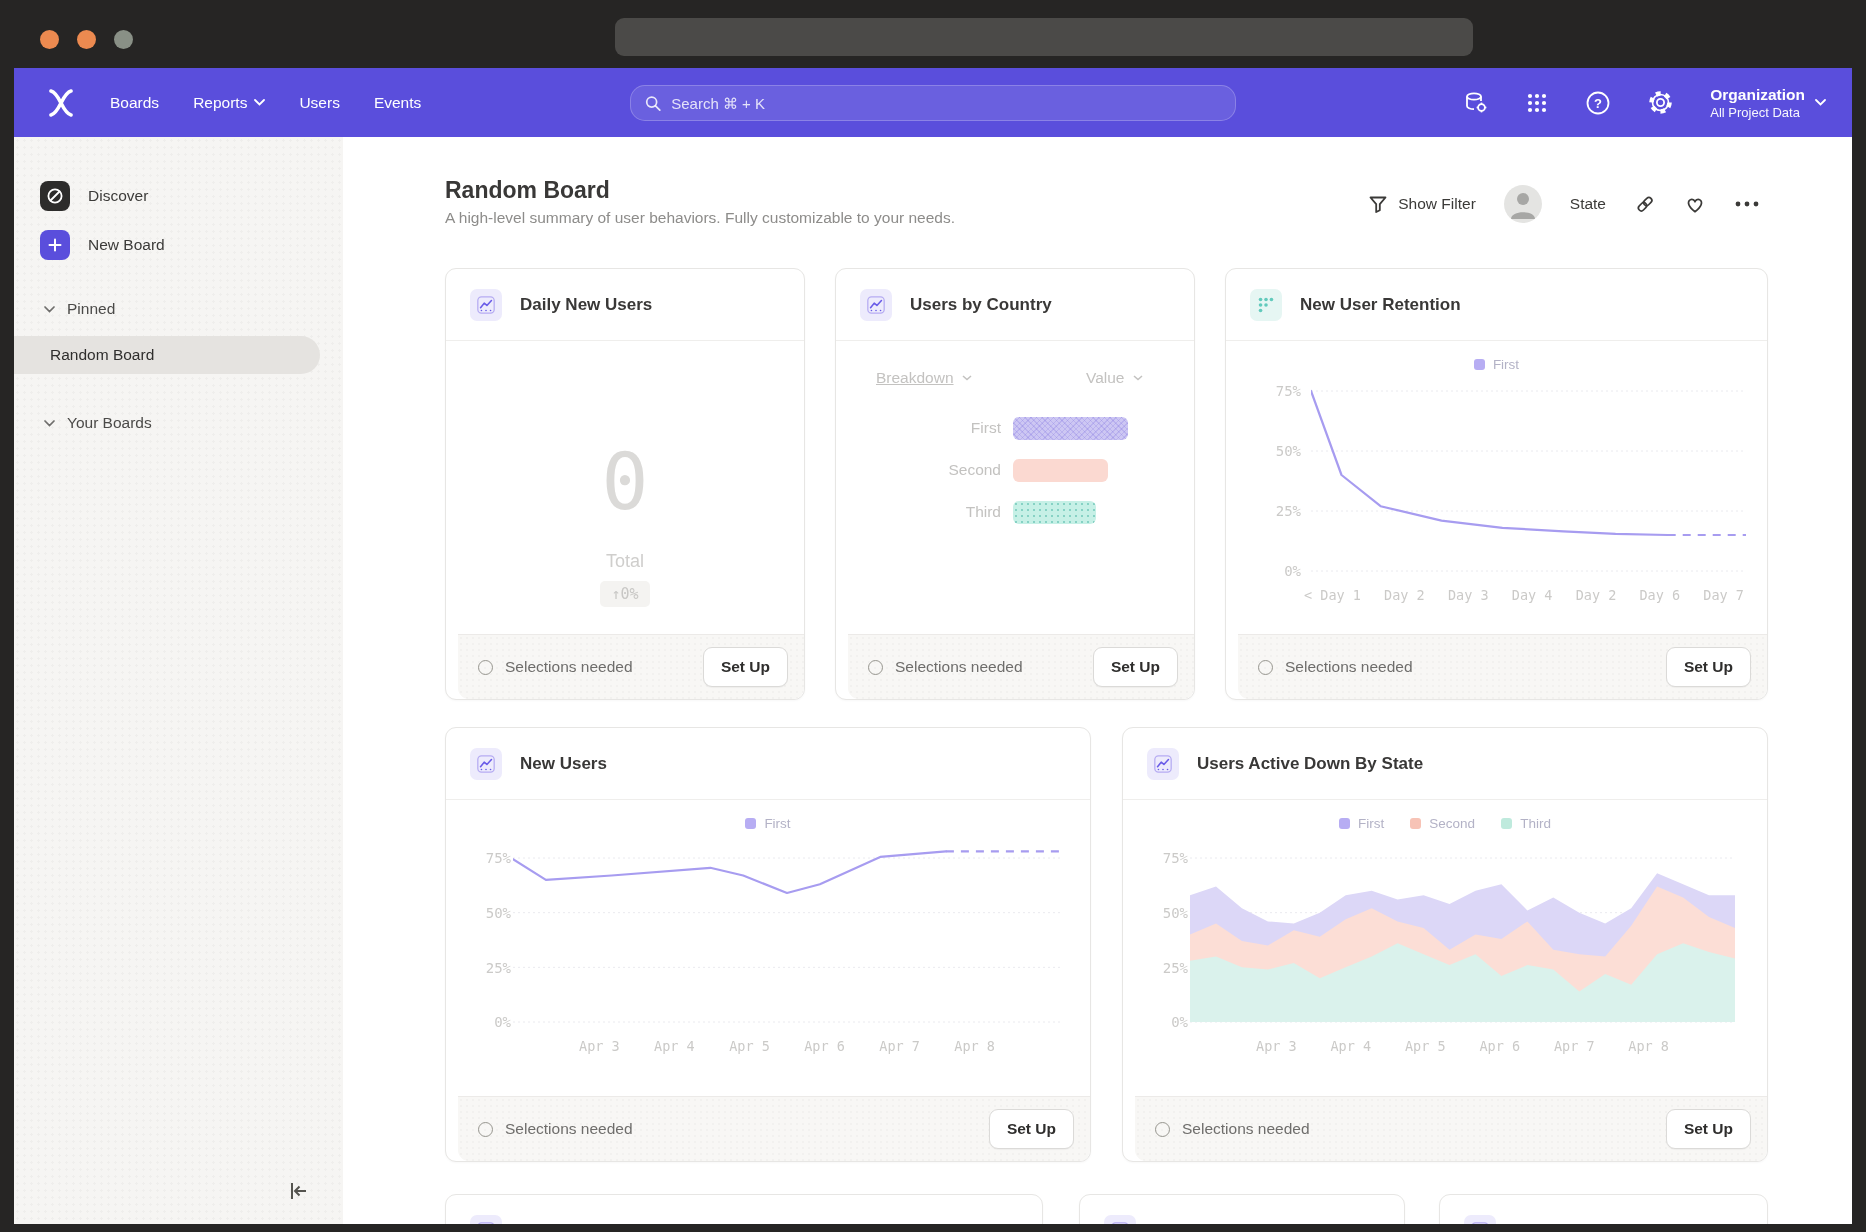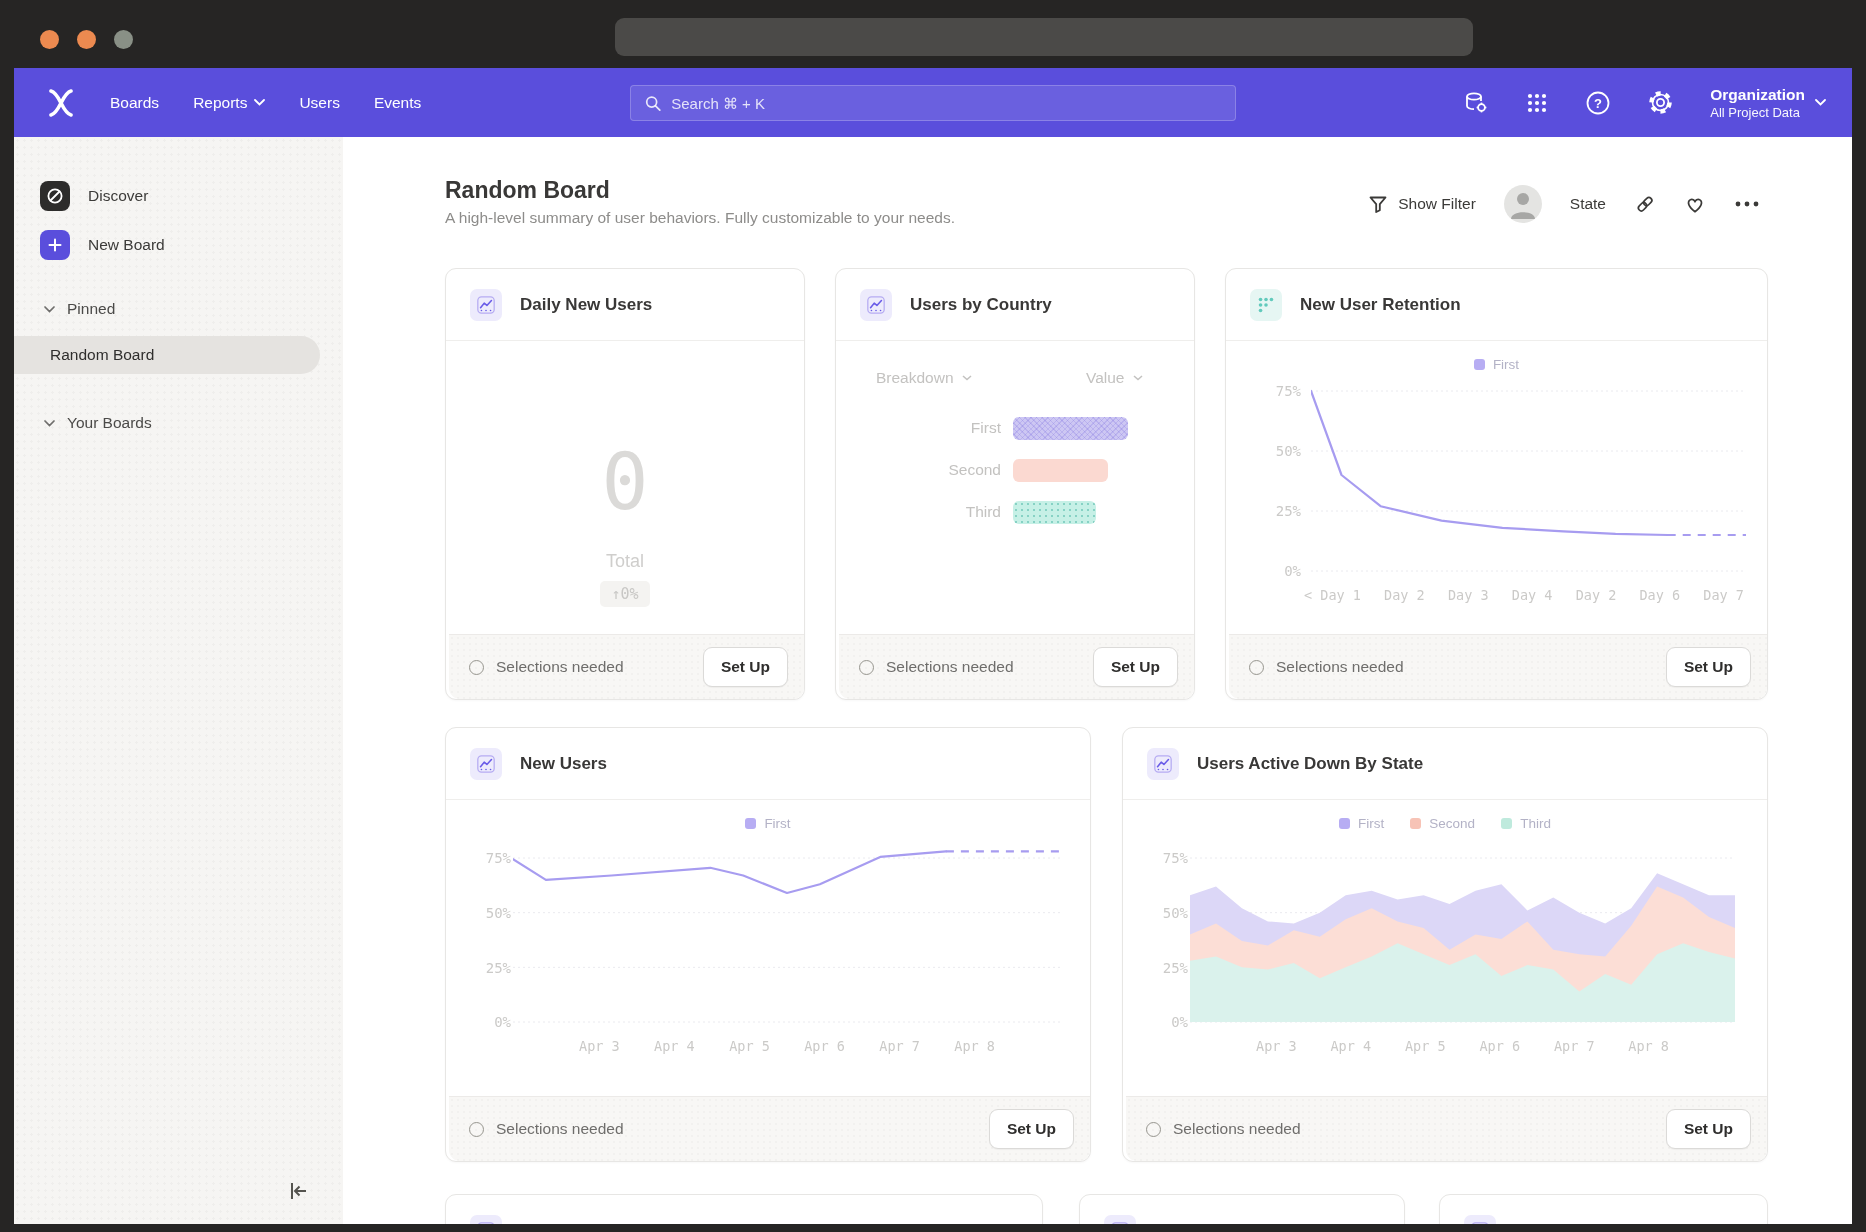--- a/index.html
+++ b/index.html
@@ -15,21 +15,21 @@
   .urlbar { position:absolute; left:615px; top:18px; width:858px; height:38px; background:#4b4a48; border-radius:9px; }
 
   .window { position:absolute; left:14px; top:68px; width:1838px; height:1156px; background:#ffffff; overflow:hidden; }
 
   
   .navbar { position:absolute; left:0; top:0; width:1838px; height:69px; background:#5a4edc; display:flex; align-items:center; }
   .nav-left { display:flex; align-items:center; gap:34px; padding-left:34px; }
   .logo { width:28px; height:30px; display:flex; align-items:center; }
   .nav-item { color:#ffffff; font-size:15.5px; font-weight:500; display:flex; align-items:center; gap:7px; cursor:default; }
   .nav-search { position:absolute; left:50%; top:17px; transform:translateX(-50%); width:606px; height:36px;
-    background:rgba(255,255,255,0.10); border:1px solid rgba(255,255,255,0.22); border-radius:4px;
+    background:rgba(255,255,255,0.10); border:1px solid rgba(255,255,255,0.22); border-radius:15px;
     display:flex; align-items:center; gap:10px; padding:0 14px; }
   .nav-search input { background:transparent; border:none; outline:none; color:#fff; font-size:15px; width:100%;
     font-family:"Liberation Sans", sans-serif; }
   .nav-search input::placeholder { color:rgba(255,255,255,0.82); }
   .nav-right { position:absolute; right:26px; top:0; height:69px; display:flex; align-items:center; gap:36px; }
   .nav-icon { display:flex; align-items:center; justify-content:center; }
   .org { color:#fff; display:flex; align-items:center; gap:10px; }
   .org .org-name { font-size:15.5px; font-weight:700; line-height:1.25; }
   .org .org-proj { font-size:13px; font-weight:400; opacity:0.95; }
 
@@ -52,21 +52,21 @@
   .head-actions { position:absolute; top:48px; right:92px; display:flex; align-items:center; gap:28px; color:#3b3a38; }
   .act { display:flex; align-items:center; gap:10px; font-size:15.5px; font-weight:500; color:#3b3a38; }
   .avatar { width:38px; height:38px; border-radius:50%; background:#e4e4e2; display:flex; align-items:flex-end; justify-content:center; overflow:hidden; }
 
   
   .card { position:absolute; background:#fff; border:1px solid #e7e6e4; border-radius:11px; box-shadow:0 1px 2px rgba(0,0,0,0.03); }
   .card-head { position:absolute; left:0; top:0; right:0; height:72px; border-bottom:1px solid #efeeec; display:flex; align-items:center; gap:18px; padding-left:24px; }
   .chart-ic { width:32px; height:32px; border-radius:7px; background:#edebfc; display:flex; align-items:center; justify-content:center; }
   .chart-ic.teal { background:#e6f6f3; }
   .card-title { font-size:17px; font-weight:700; color:#393837; }
-  .card-foot { position:absolute; left:3px; right:0; bottom:0; height:65px; background:#f8f7f5; border-top:1px solid #eceae8;
+  .card-foot { position:absolute; left:12px; right:0; bottom:0; height:65px; background:#f8f7f5; border-top:1px solid #eceae8;
     border-radius:0 0 11px 11px; display:flex; align-items:center; justify-content:space-between; padding:0 16px 0 20px;
     background-image:radial-gradient(rgba(0,0,0,0.022) 1px, transparent 1.2px); background-size:6px 6px;margin-top:40px; }
   .foot-status { display:flex; align-items:center; gap:12px; font-size:15.5px; color:#6e6d6b; }
   .ring { width:15px; height:15px; border:1.6px solid #97968f; border-radius:50%; }
   .setup-btn { background:#ffffff; border:1px solid #dbdad8; border-radius:9px; padding:10px 17px; font-size:15.5px; font-weight:700;
     color:#2f2e2d; font-family:"Liberation Sans", sans-serif; box-shadow:0 1px 1px rgba(0,0,0,0.04); }
 
   
   .big-zero { position:absolute; left:0; right:0; top:168px; text-align:center; font-family:"DejaVu Sans Mono", monospace;
     font-size:78px; color:#dbdad8; }
@@ -324,21 +324,21 @@
               <g fill="#6a5ce8">
                   <circle cx="6" cy="17" r="0.9"></circle>
                   <circle cx="11" cy="17" r="0.9"></circle>
                   <circle cx="16" cy="17" r="0.9"></circle>
                 </g>
             </svg>
           </span>
           <span class="card-title">Users by Country</span>
         </div>
 
-        <div class="col-head" style="left:40px;">
+        <div class="col-head" style="left:40px;text-decoration:underline;">
           <span>Breakdown</span>
           <svg width="10" height="6" viewBox="0 0 10 6">
               <polyline points="1,1 5,4.6 9,1" fill="none" stroke="#c3c2c0" stroke-width="1.5"></polyline>
             </svg>
         </div>
         <div class="col-head" style="left:250px;">
           <span>Value</span>
           <svg width="10" height="6" viewBox="0 0 10 6">
               <polyline points="1,1 5,4.6 9,1" fill="none" stroke="#c3c2c0" stroke-width="1.5"></polyline>
             </svg>

